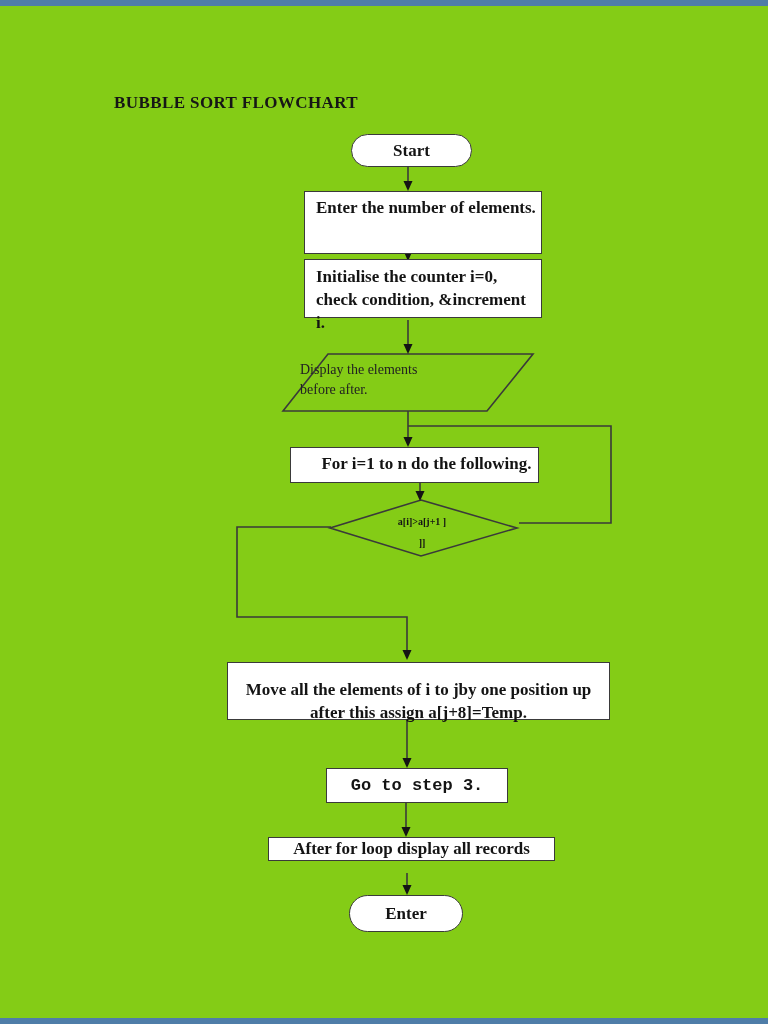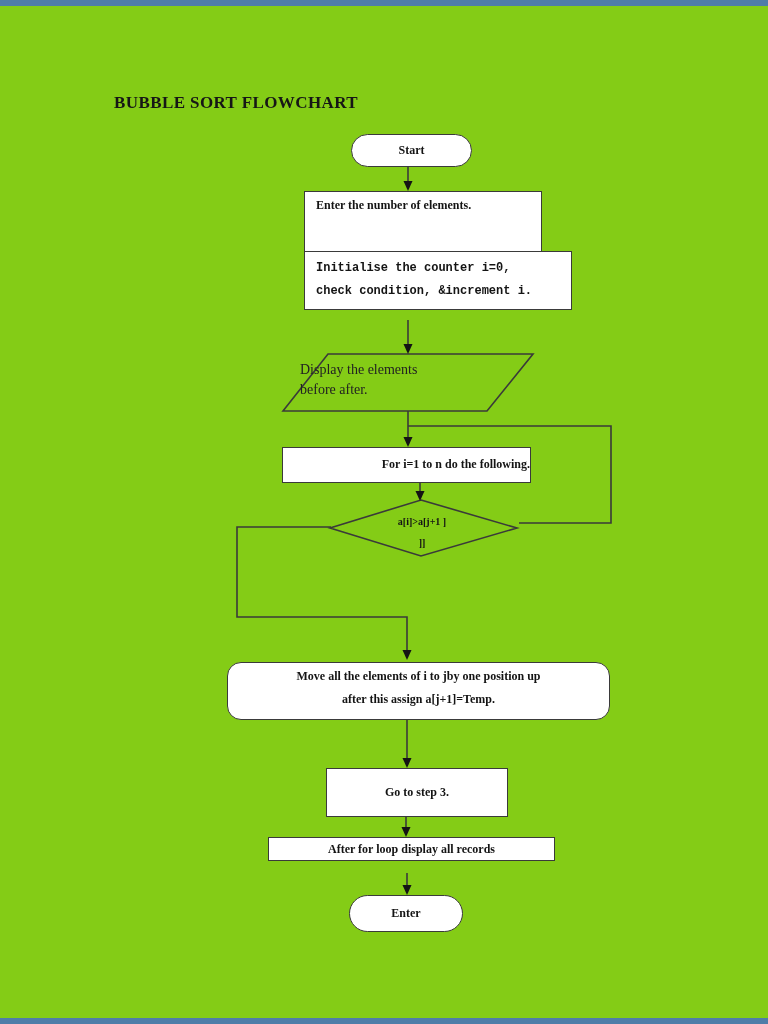--- a/index.html
+++ b/index.html
@@ -4,26 +4,26 @@
 <style>
   html,body{margin:0;padding:0;}
   body{font-family:"Liberation Serif","DejaVu Serif",serif;background:#ffffff;}
   .page{position:relative;width:768px;height:1024px;background:#84cc16;overflow:hidden;}
   .edgebar{position:absolute;left:0;width:768px;height:6px;background:#4f7da8;}
   .edgebar.top{top:0;}
   .edgebar.bottom{bottom:0;}
   .title{position:absolute;left:114px;top:93px;font-size:17px;font-weight:bold;color:#161616;letter-spacing:0.4px;}
   svg.connectors{position:absolute;left:0;top:0;}
   .node{position:absolute;border:1.6px solid #3a3a3a;background:#ffffff;color:#141414;
-        font-weight:bold;font-size:12px;box-sizing:border-box;}
+        font-weight:bold;font-size:17px;box-sizing:border-box;}
   .oval{border-radius:999px;display:flex;align-items:center;justify-content:center;}
   .box-a{padding:6px 4px 0 11px;text-align:left;}
   .box-b{padding:5px 4px 0 11px;text-align:left;line-height:23px;}
-  .box-c{padding-left:24px;line-height:32px;text-align:right;}
-  .box-d{padding-top:2px;text-align:center;line-height:23px;border-radius:14px;}
+  .box-c{padding-left:24px;line-height:32px;text-align:center;margin-left:8px;}
+  .box-d{padding-top:15px;text-align:center;line-height:23px;}
   .box-center{display:flex;align-items:center;justify-content:center;text-align:center;}
   .para-text{position:absolute;left:300px;top:360px;width:216px;text-align:left;
              font-size:14px;color:#222;line-height:20px;}
   .diamond-text{position:absolute;left:332px;top:511px;width:180px;text-align:center;
                 font-size:10px;font-weight:bold;color:#141414;line-height:21px;}
   .line{display:block;}
 </style>
 </head>
 <body>
 
@@ -75,45 +75,45 @@
   </svg>
 
   <div class="node oval" style="left:351px;top:134px;width:121px;height:33px;">
     <span>Start</span>
   </div>
 
   <div class="node box-a" style="left:304px;top:191px;width:238px;height:63px;">
     <span>Enter the number of elements.</span>
   </div>
 
-  <div class="node box-b" style="left:304px;top:251px;width:268px;height:59px;font-family:Liberation Mono, monospace;">
+  <div class="node box-b" style="left:304px;top:259px;width:238px;height:59px;">
     <span class="line">Initialise the counter i=0,</span>
     <span class="line">check condition, &amp;increment i.</span>
   </div>
 
   <div class="para-text">
     <span class="line">Display the elements</span>
     <span class="line">before after.</span>
   </div>
 
   <div class="node box-c" style="left:282px;top:447px;width:249px;height:36px;">
     <span>For i=1 to n do the following.</span>
   </div>
 
   <div class="diamond-text">
     <span class="line">a[i]&gt;a[j+1 ]</span>
     <span class="line">]]</span>
   </div>
 
   <div class="node box-d" style="left:227px;top:662px;width:383px;height:58px;">
     <span class="line">Move all the elements of i to jby one position up</span>
-    <span class="line">after this assign a[j+1]=Temp.</span>
+    <span class="line">after this assign a[j+8]=Temp.</span>
   </div>
 
-  <div class="node box-center" style="left:326px;top:768px;width:182px;height:49px;">
+  <div class="node box-center" style="left:326px;top:768px;width:182px;height:35px;font-family:Liberation Mono, monospace;">
     <span>Go to step 3.</span>
   </div>
 
   <div class="node box-center" style="left:268px;top:837px;width:287px;height:24px;">
     <span>After for loop display all records</span>
   </div>
 
   <div class="node oval" style="left:349px;top:895px;width:114px;height:37px;">
     <span>Enter</span>
   </div>

